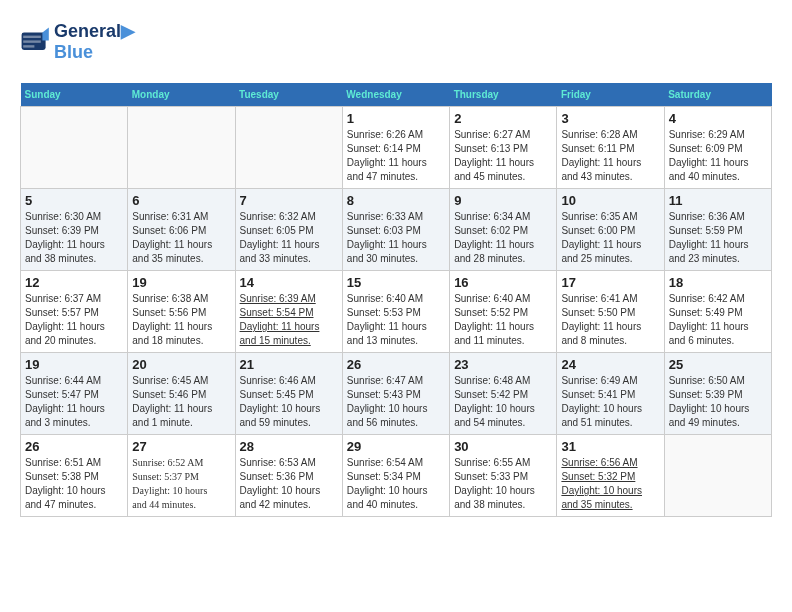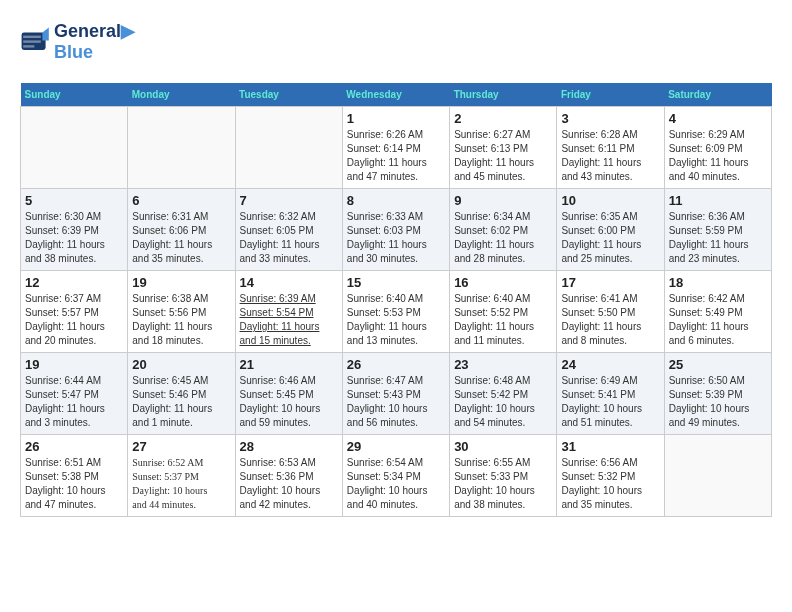--- a/index.html
+++ b/index.html
@@ -329,21 +329,21 @@
         </td>
         <td>
           <div class="day-number">30</div>
           <div class="day-info" style="white-space: pre-line;">Sunrise: 6:55 AM
 Sunset: 5:33 PM
 Daylight: 10 hours
 and 38 minutes.</div>
         </td>
         <td>
           <div class="day-number">31</div>
-          <div class="day-info" style="white-space: pre-line;">Sunrise: 6:56 AM
+          <div class="day-info" style="white-space: pre-line; text-decoration: underline;">Sunrise: 6:56 AM
 Sunset: 5:32 PM
 Daylight: 10 hours
 and 35 minutes.</div>
         </td>
         <td class="empty-cell"></td>
       </tr>
     </tbody>
 </table>
 
 </body></html>

